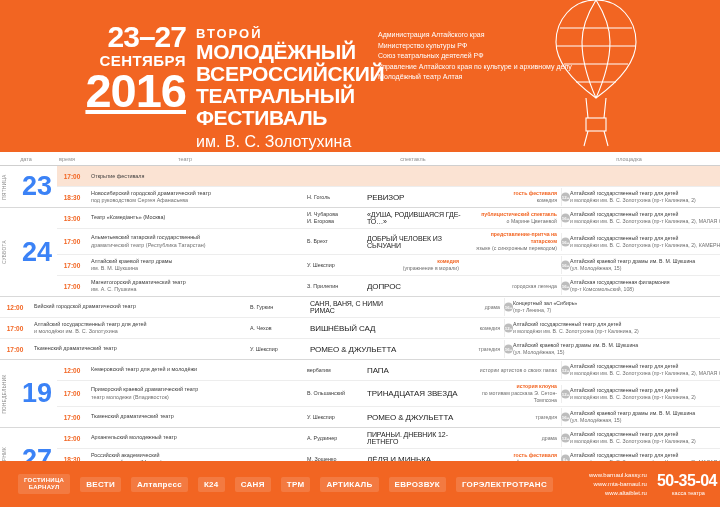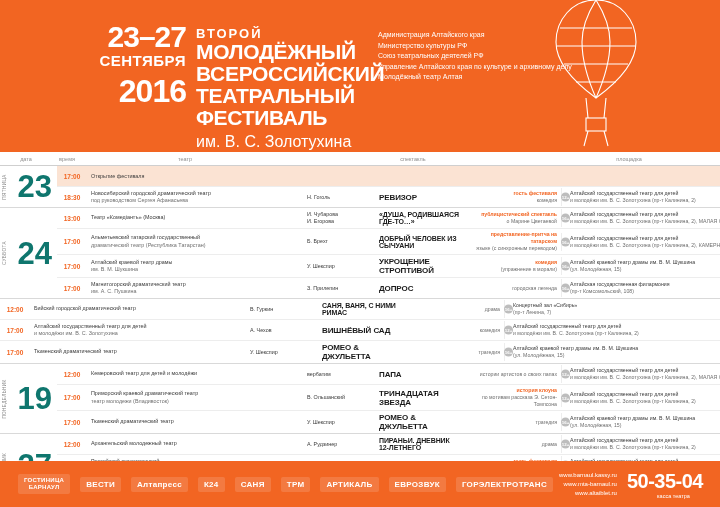--- a/index.html
+++ b/index.html
@@ -13,21 +13,21 @@
 
   
   .header{
     position:relative;height:152px;background:#f26522;overflow:hidden;
   }
   .hdr-dates{
     position:absolute;left:56px;top:22px;width:130px;text-align:right;color:#fff;
   }
   .d-range{font-size:30px;font-weight:bold;letter-spacing:-1px;line-height:30px;}
   .d-month{font-size:15px;font-weight:bold;letter-spacing:.5px;line-height:18px;}
-  .d-year{font-size:32px;font-weight:bold;line-height:42px;letter-spacing:-1px;}
+  .d-year{font-size:47px;font-weight:bold;line-height:42px;letter-spacing:-1px;text-decoration:underline;}
 
   .hdr-title{position:absolute;left:196px;top:26px;color:#fff;}
   .t-1{font-size:13px;font-weight:bold;letter-spacing:2px;line-height:15px;}
   .t-2{font-size:21px;font-weight:bold;line-height:22px;letter-spacing:-.3px;}
   .t-3{font-size:16px;font-weight:normal;line-height:18px;margin-top:4px;}
 
   .hdr-org{position:absolute;left:378px;top:30px;color:#fff;font-size:7px;line-height:10.5px;}
 
   
   .balloon{position:absolute;right:40px;top:-6px;width:180px;height:160px;}
@@ -50,38 +50,38 @@
   .daycell{
     width:52px;flex:none;position:relative;
     display:flex;align-items:center;justify-content:flex-end;
     padding-right:5px;
   }
   .dow{
     position:absolute;left:2px;top:50%;transform:translateY(-50%) rotate(-90deg);
     transform-origin:center;font-size:4.6px;color:#8d8d8d;letter-spacing:.4px;
     white-space:nowrap;width:40px;text-align:center;margin-left:-18px;
   }
-  .dnum{font-size:31px;color:#0f766e;font-weight:bold;line-height:1;text-align:center;}
+  .dnum{font-size:27px;color:#3b82f6;font-weight:bold;line-height:1;text-align:center;}
   .rows{flex:1;}
 
   .row{display:flex;align-items:center;min-height:20px;border-bottom:1px solid #ededed;}
   .row:last-child{border-bottom:none;}
   .row.special{background:#fbe3d3;}
   .time{
     width:30px;flex:none;text-align:center;font-size:6.5px;color:#f26522;font-weight:bold;
   }
   .theatre{
     width:206px;flex:none;padding:2px 6px 2px 4px;font-size:5.4px;line-height:7.4px;color:#3a3a3a;
   }
   .theatre .sub{color:#6f6f6f;}
   .playcell{
     width:250px;flex:none;display:flex;align-items:center;padding:2px 4px;gap:4px;
   }
   .author{width:56px;flex:none;font-size:5.4px;color:#3a3a3a;line-height:7px;}
-  .play{flex:1;font-size:8px;font-weight:bold;color:#1a1a1a;letter-spacing:-.1px;margin-left:12px;}
+  .play{flex:1;font-size:8px;font-weight:normal;color:#1a1a1a;letter-spacing:-.1px;}
   .play.small{font-size:7px;}
   .genre{width:92px;flex:none;text-align:right;font-size:5.2px;color:#6f6f6f;line-height:7px;}
   .genre .hl{color:#f26522;font-weight:bold;}
   .venue{
     width:182px;flex:none;padding:2px 6px 2px 8px;font-size:5.2px;line-height:7px;color:#3a3a3a;
     position:relative;border-left:1px solid #ededed;
   }
   .venue .addr{color:#6f6f6f;}
   .age{
     position:absolute;left:-1px;top:50%;transform:translateY(-50%);
@@ -97,21 +97,21 @@
   }
   .logos{display:flex;align-items:center;gap:10px;padding-left:18px;flex:1;}
   .logo{
     color:#fff;font-size:8px;font-weight:bold;letter-spacing:.3px;
     display:flex;align-items:center;justify-content:center;
     background:rgba(255,255,255,.14);padding:3px 6px;border-radius:2px;
     white-space:nowrap;
   }
   .logo.tiny{font-size:6px;line-height:7px;text-align:center;}
   .sites{color:#fff;font-size:6px;line-height:9px;text-align:right;padding-right:10px;}
-  .phone{color:#fff;font-size:20px;font-weight:bold;padding-right:17px;letter-spacing:-.5px;}
+  .phone{color:#fff;font-size:16px;font-weight:bold;padding-right:3px;letter-spacing:-.5px;}
   .boxoffice{color:#fff;font-size:5.5px;text-align:center;}
 </style>
 </head>
 <body>
 
 <div class="poster">
 
   <div class="header">
     <div class="hdr-dates">
       <div class="d-range">23–27</div>
@@ -232,21 +232,20 @@
             </div>
           </div>
           <div class="row">
             <div class="time">17:00</div>
             <div class="theatre">
               <div>Алтайский краевой театр драмы</div>
               <div class="sub">им. В. М. Шукшина</div>
             </div>
             <div class="playcell">
               <div class="author">У. Шекспир</div>
-              <div class="play">УКРОЩЕНИЕ СТРОПТИВОЙ</div>
               <div class="genre"><span class="hl">комедия</span><br>(упражнение в морали)</div>
             </div>
             <div class="venue">
               <span class="age">16+</span>
               <div>Алтайский краевой театр драмы им. В. М. Шукшина</div>
               <div class="addr">(ул. Молодёжная, 15)</div>
             </div>
           </div>
           <div class="row">
             <div class="time">17:00</div>

